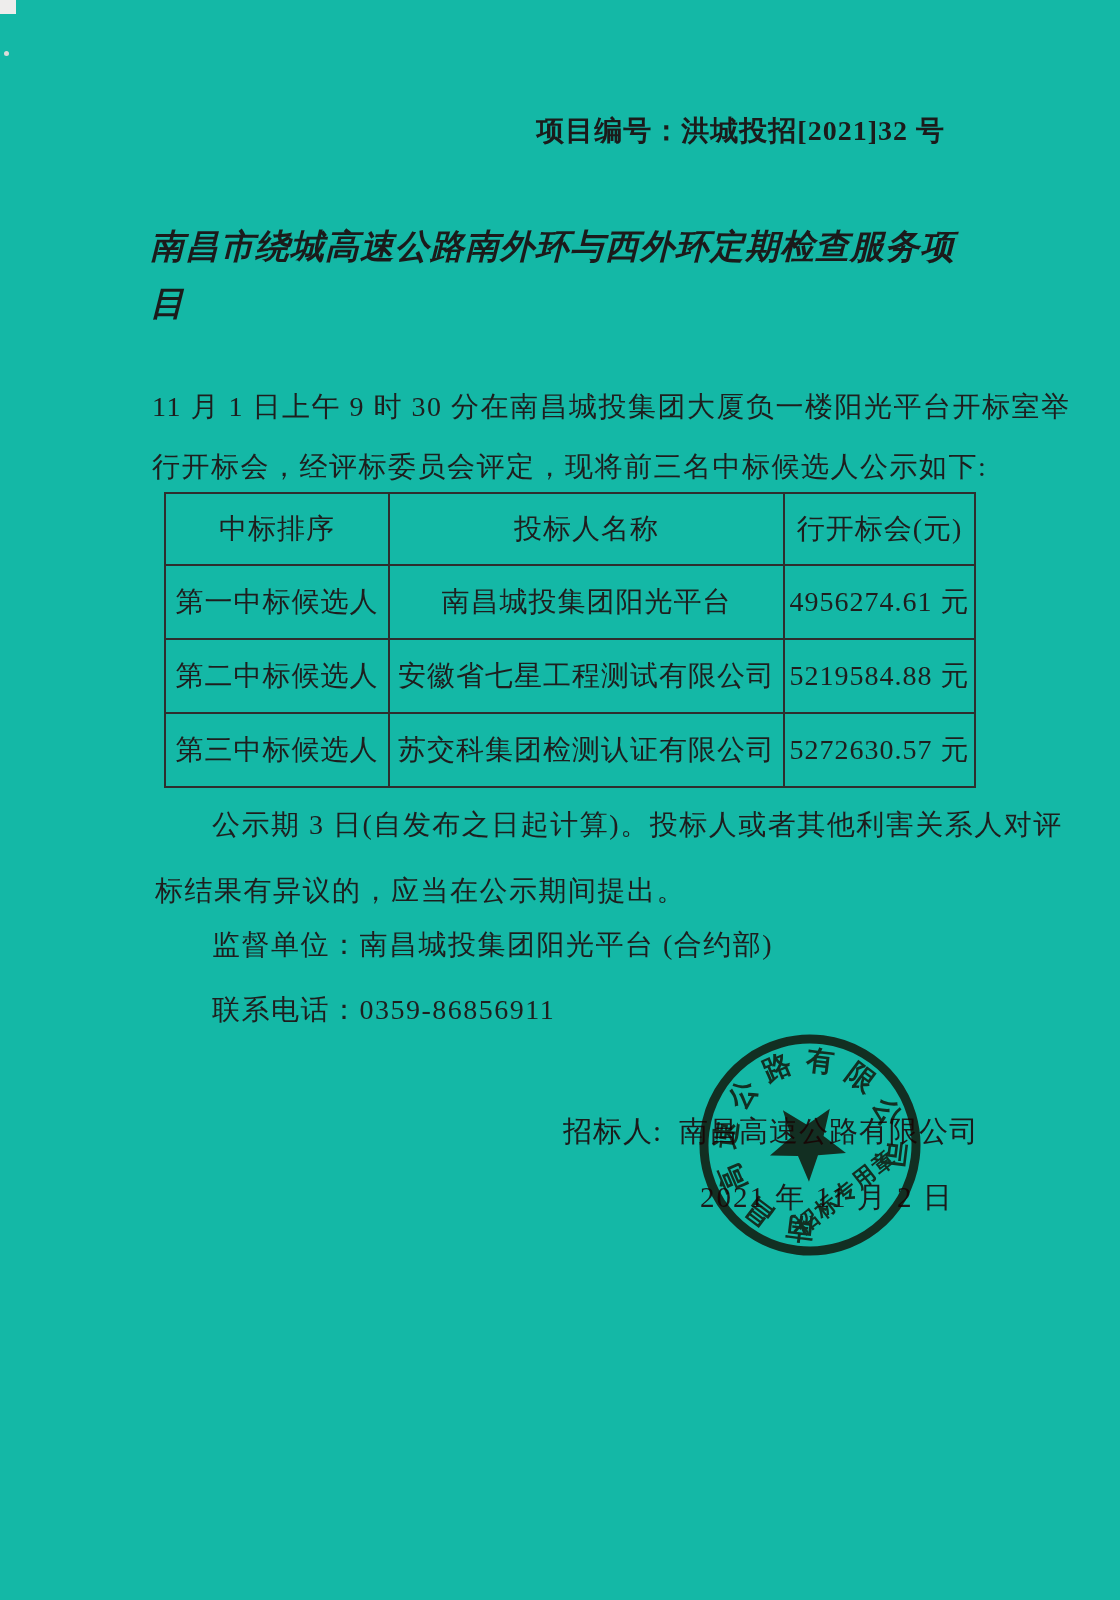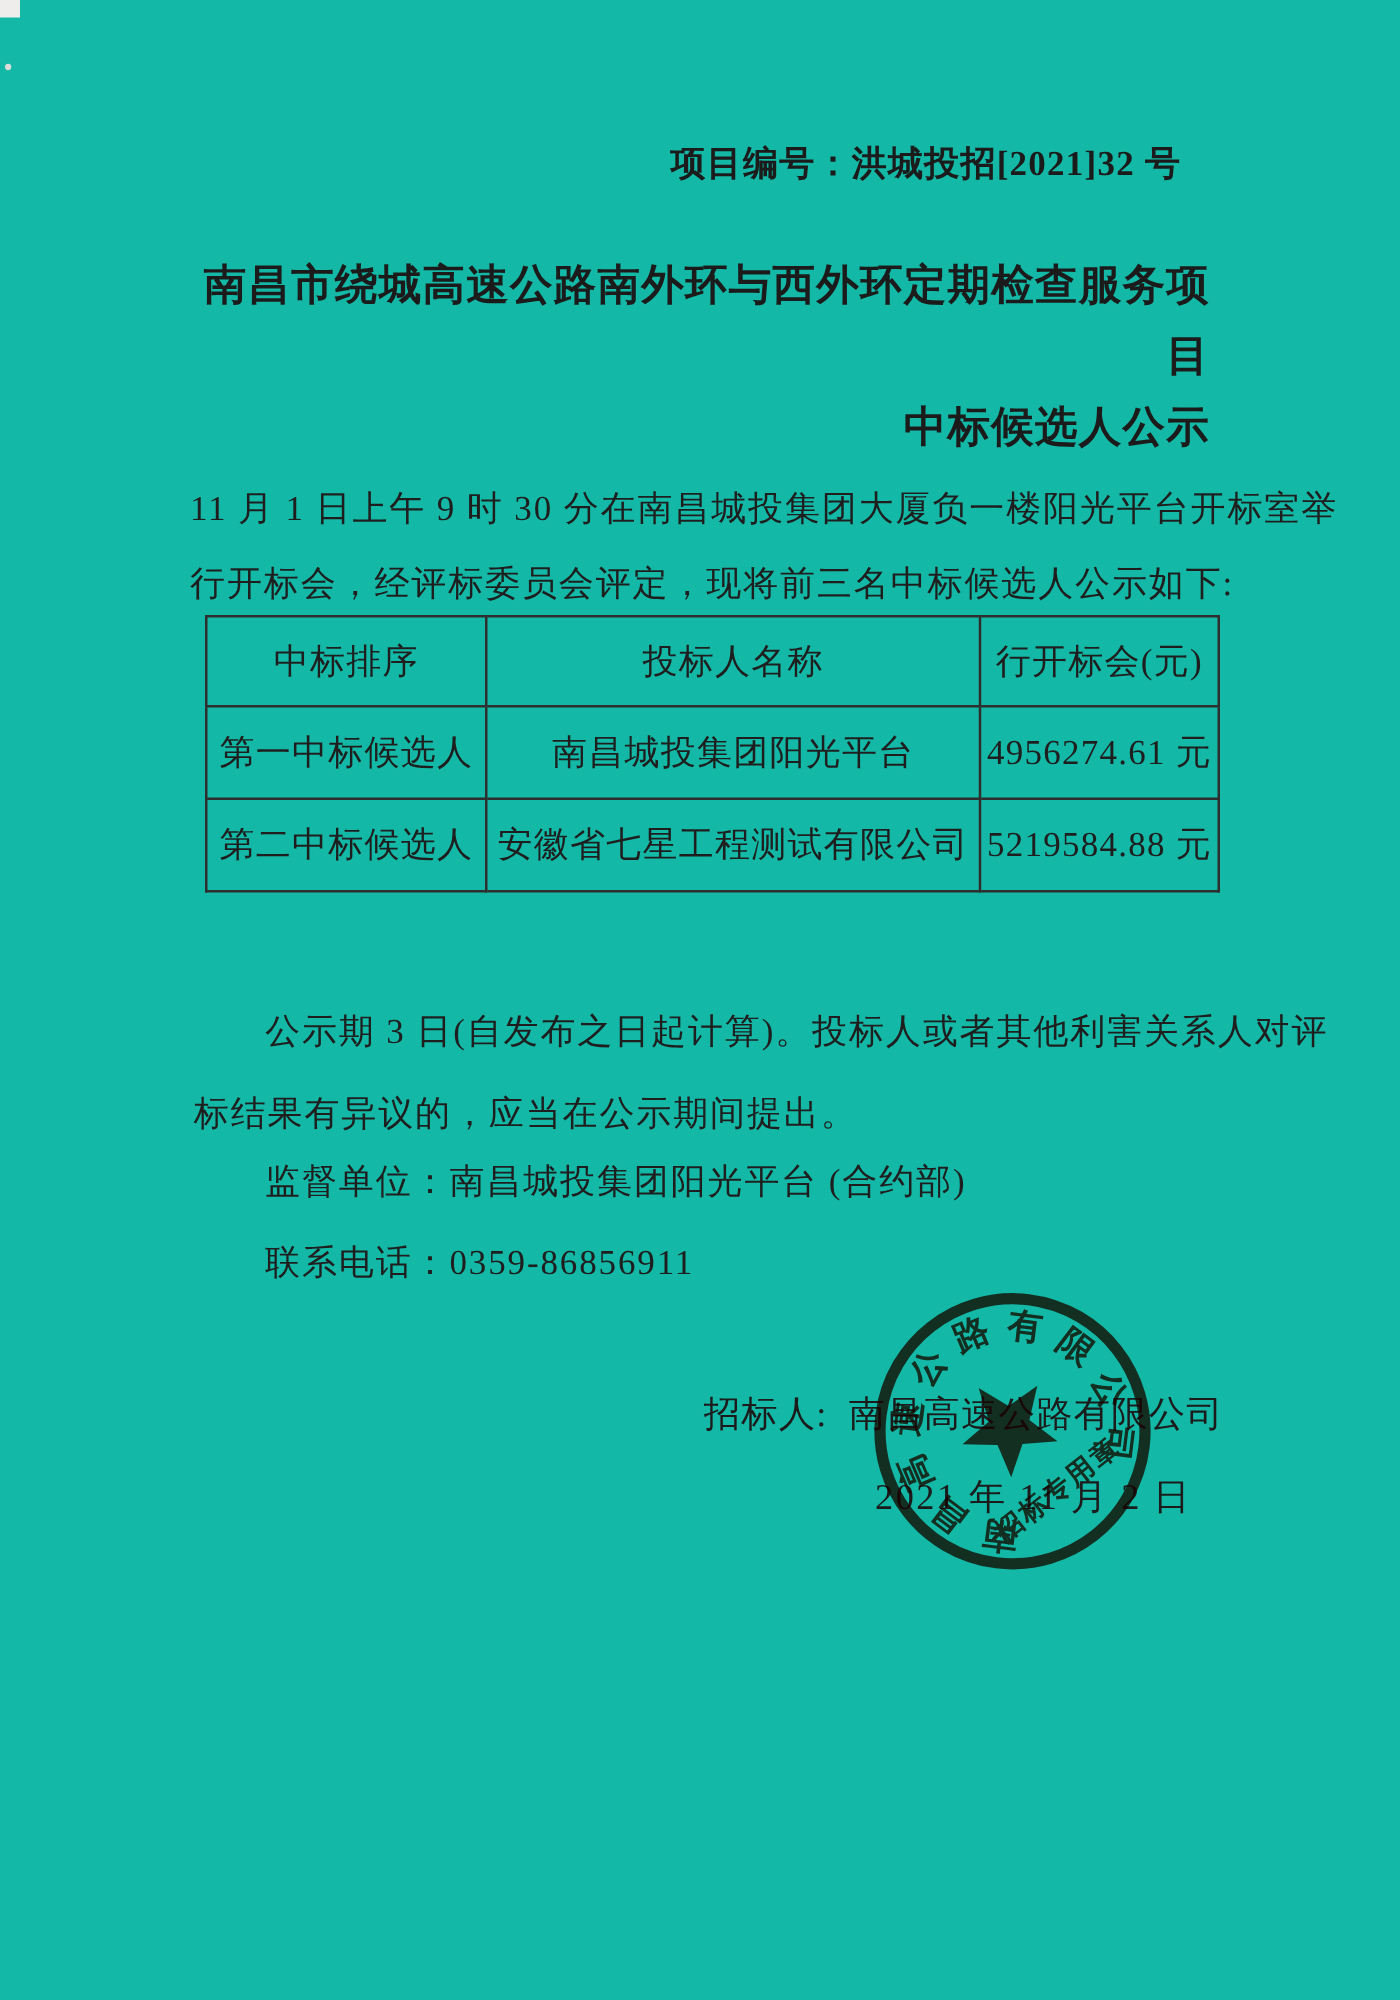--- a/index.html
+++ b/index.html
@@ -11,21 +11,21 @@
     color:#1b1b1b;
     overflow:hidden;
   }
   .abs{position:absolute;}
   .nowrap{white-space:nowrap;}
   .scan-corner{left:0;top:0;width:16px;height:14px;background:#eeedec;}
   .scan-dot{left:4px;top:51px;width:5px;height:5px;border-radius:50%;background:#dcdcda;}
 
   .proj-no{top:112px;left:0;right:175px;text-align:right;font-size:28px;font-weight:bold;letter-spacing:1px;}
 
-  .title{top:200px;left:150px;right:152px;text-align:right;font-weight:bold;font-size:34px;line-height:57px;letter-spacing:1px;}
+  .title{top:218px;left:150px;right:152px;text-align:left;font-weight:bold;font-size:34px;line-height:57px;letter-spacing:1px;font-style:italic;}
 
   .bodyline{font-size:28px;letter-spacing:1.5px;color:#1e1e1e;}
   .l-intro1{top:328px;left:212px;}
   .l-intro2{top:388px;left:152px;}
   .l-intro3{top:448px;left:152px;}
 
   table.bids{
     position:absolute;top:492px;left:164px;
     border-collapse:collapse;table-layout:fixed;
     font-size:28px;color:#1e1e1e;
@@ -70,21 +70,20 @@
 
 <div class="page">
 
   <div class="abs scan-corner"></div>
   <div class="abs scan-dot"></div>
 
   <div class="abs proj-no nowrap">项目编号：洪城投招[2021]32 号</div>
 
   <div class="abs title">
     <div>南昌市绕城高速公路南外环与西外环定期检查服务项目</div>
-    <div>中标候选人公示</div>
   </div>
 
   <div class="abs bodyline nowrap l-intro2">11 月 1 日上午 9 时 30 分在南昌城投集团大厦负一楼阳光平台开标室举</div>
   <div class="abs bodyline nowrap l-intro3">行开标会，经评标委员会评定，现将前三名中标候选人公示如下:</div>
 
   <table class="bids">
     <colgroup>
         <col>
         <col>
         <col>
@@ -97,20 +96,25 @@
     </tr>
     <tr class="row">
       <td>第一中标候选人</td>
       <td>南昌城投集团阳光平台</td>
       <td>4956274.61 元</td>
     </tr>
     <tr class="row">
       <td>第二中标候选人</td>
       <td>安徽省七星工程测试有限公司</td>
       <td>5219584.88 元</td>
+    </tr>
+    <tr class="row">
+      <td>第三中标候选人</td>
+      <td>苏交科集团检测认证有限公司</td>
+      <td>5272630.57 元</td>
     </tr>
   </tbody>
     </table>
 
   <div class="abs bodyline nowrap l-notice1">公示期 3 日(自发布之日起计算)。投标人或者其他利害关系人对评</div>
   <div class="abs bodyline nowrap l-notice2">标结果有异议的，应当在公示期间提出。</div>
 
   <div class="abs bodyline nowrap l-supervisor">监督单位：南昌城投集团阳光平台 (合约部)</div>
   <div class="abs bodyline nowrap l-phone">联系电话：0359-86856911</div>
 

